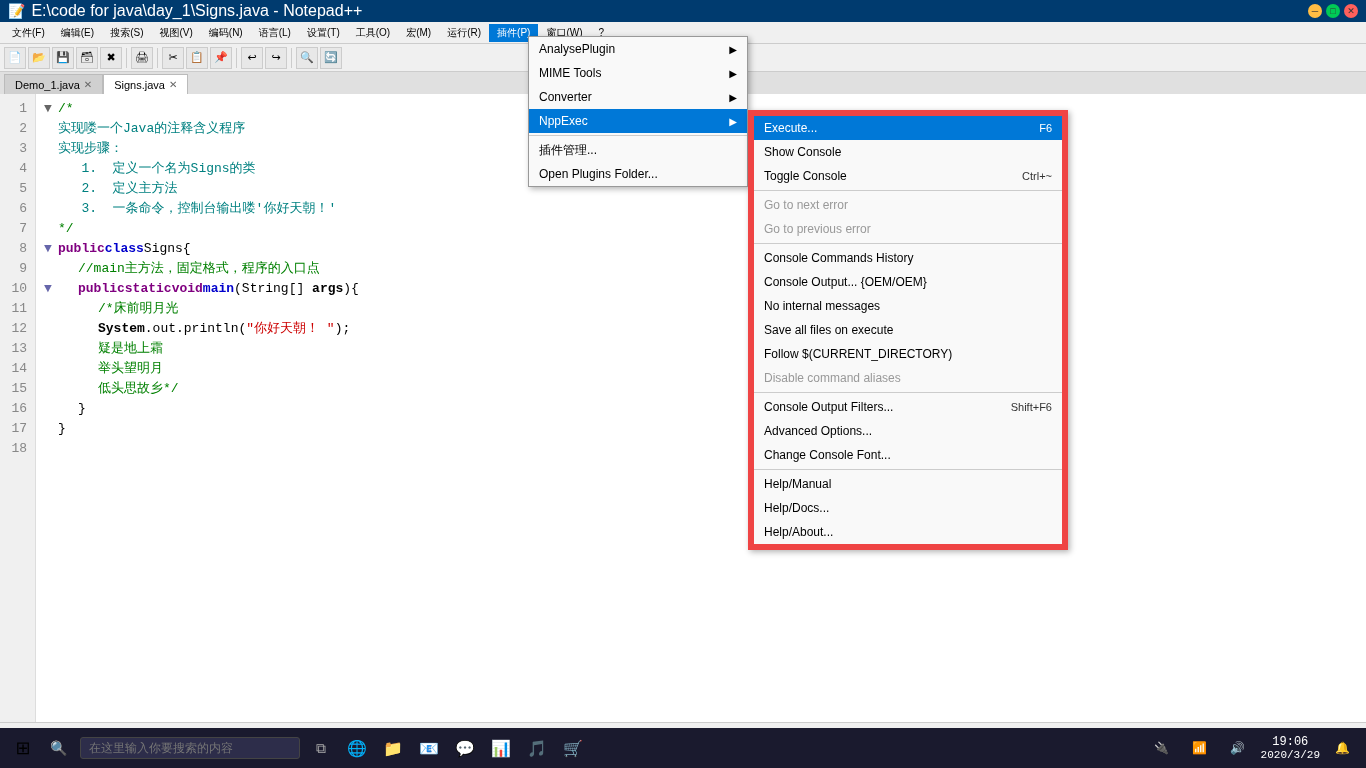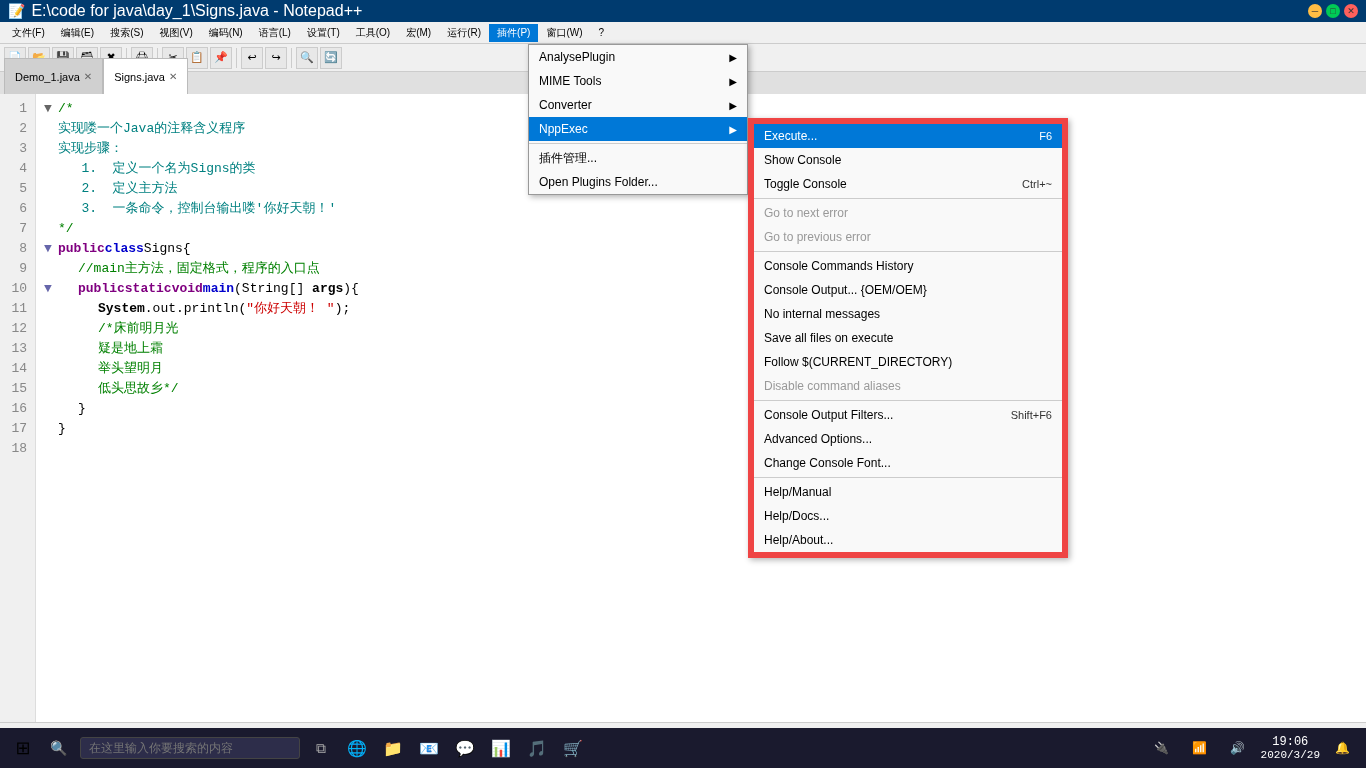--- a/index.html
+++ b/index.html
@@ -74,21 +74,21 @@
       padding-left: 4px;
     }
     .tab {
       padding: 2px 10px;
       background: #d0d0d0;
       border: 1px solid #bbb;
       border-bottom: none;
       cursor: pointer;
       font-size: 11px;
       display: flex; align-items: center; gap: 4px;
-      height: 36px;
+      height: 20px;
     }
     .tab.active { background: white; }
     .tab-close { font-size: 10px; cursor: pointer; color: #666; }
 
     
     #main {
       display: flex;
       height: calc(768px - 22px - 22px - 28px - 22px - 24px - 22px);
       background: white;
     }
@@ -162,21 +162,21 @@
       padding: 3px 8px;
       color: #aaa;
       font-size: 12px;
       width: 220px;
     }
     .time-date { text-align: center; font-family: Liberation Mono, monospace; }
 
     
     #menu-overlay {
       position: absolute;
-      top: 44px;
+      top: 36px;
       left: 0;
       width: 1366px;
       height: calc(768px - 44px);
       pointer-events: none;
       z-index: 100;
       text-decoration: underline;
     }
 
     
     #plugin-menu {
@@ -307,22 +307,22 @@
     <div class="code-line"><span class="fold-marker">▼</span><span class="comment">/*</span></div>
     <div class="code-line"><span class="fold-marker"> </span><span class="chinese">实现喽一个Java的注释含义程序</span></div>
     <div class="code-line"><span class="fold-marker"> </span><span class="chinese">实现步骤：</span></div>
     <div class="code-line"><span class="fold-marker"> </span><span class="chinese">   1.  定义一个名为Signs的类</span></div>
     <div class="code-line"><span class="fold-marker"> </span><span class="chinese">   2.  定义主方法</span></div>
     <div class="code-line"><span class="fold-marker"> </span><span class="chinese">   3.  一条命令，控制台输出喽'你好天朝！'</span></div>
     <div class="code-line"><span class="fold-marker"> </span><span class="comment">*/</span></div>
     <div class="code-line"><span class="fold-marker" style="color:#66a;">▼</span><span class="kw-purple">public</span> <span class="kw-blue">class</span> <span class="normal">Signs{</span></div>
     <div class="code-line"><span class="fold-marker"> </span><span style="margin-left:20px;"></span><span class="comment">//main主方法，固定格式，程序的入口点</span></div>
     <div class="code-line"><span class="fold-marker" style="color:#66a;">▼</span><span style="margin-left:20px;"></span><span class="kw-purple">public</span> <span class="kw-purple">static</span> <span class="kw-purple">void</span> <span style="color:#0000cc; font-weight:bold;">main</span><span class="normal">(String[] </span><span style="font-weight:bold;">args</span><span class="normal">){</span></div>
+    <div class="code-line"><span class="fold-marker"> </span><span style="margin-left:40px;"></span><span class="comment">/*床前明月光</span></div>
     <div class="code-line"><span class="fold-marker"> </span><span style="margin-left:40px;"></span><span style="font-weight:bold;">System</span><span class="normal">.out.println(</span><span class="string">"你好天朝！ "</span><span class="normal">);</span></div>
-    <div class="code-line"><span class="fold-marker"> </span><span style="margin-left:40px;"></span><span class="comment">/*床前明月光</span></div>
     <div class="code-line"><span class="fold-marker"> </span><span style="margin-left:40px;"></span><span class="comment">疑是地上霜</span></div>
     <div class="code-line"><span class="fold-marker"> </span><span style="margin-left:40px;"></span><span class="comment">举头望明月</span></div>
     <div class="code-line"><span class="fold-marker"> </span><span style="margin-left:40px;"></span><span class="comment">低头思故乡*/</span></div>
     <div class="code-line"><span class="fold-marker"> </span><span style="margin-left:20px;"></span><span class="normal">}</span></div>
     <div class="code-line"><span class="fold-marker"> </span><span class="normal">}</span></div>
   </div>
 </div>
 
 <div id="statusbar">
   <div class="status-left">

